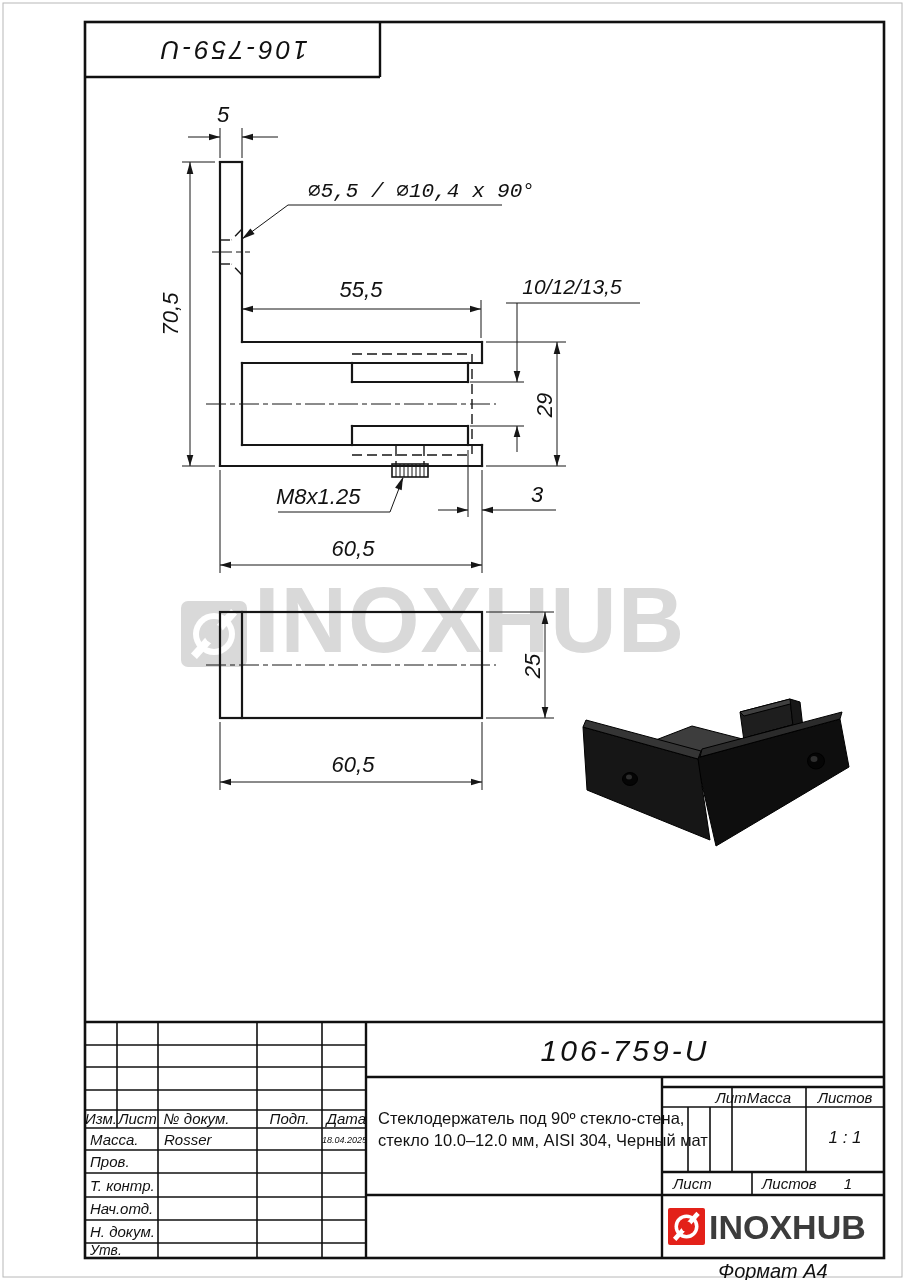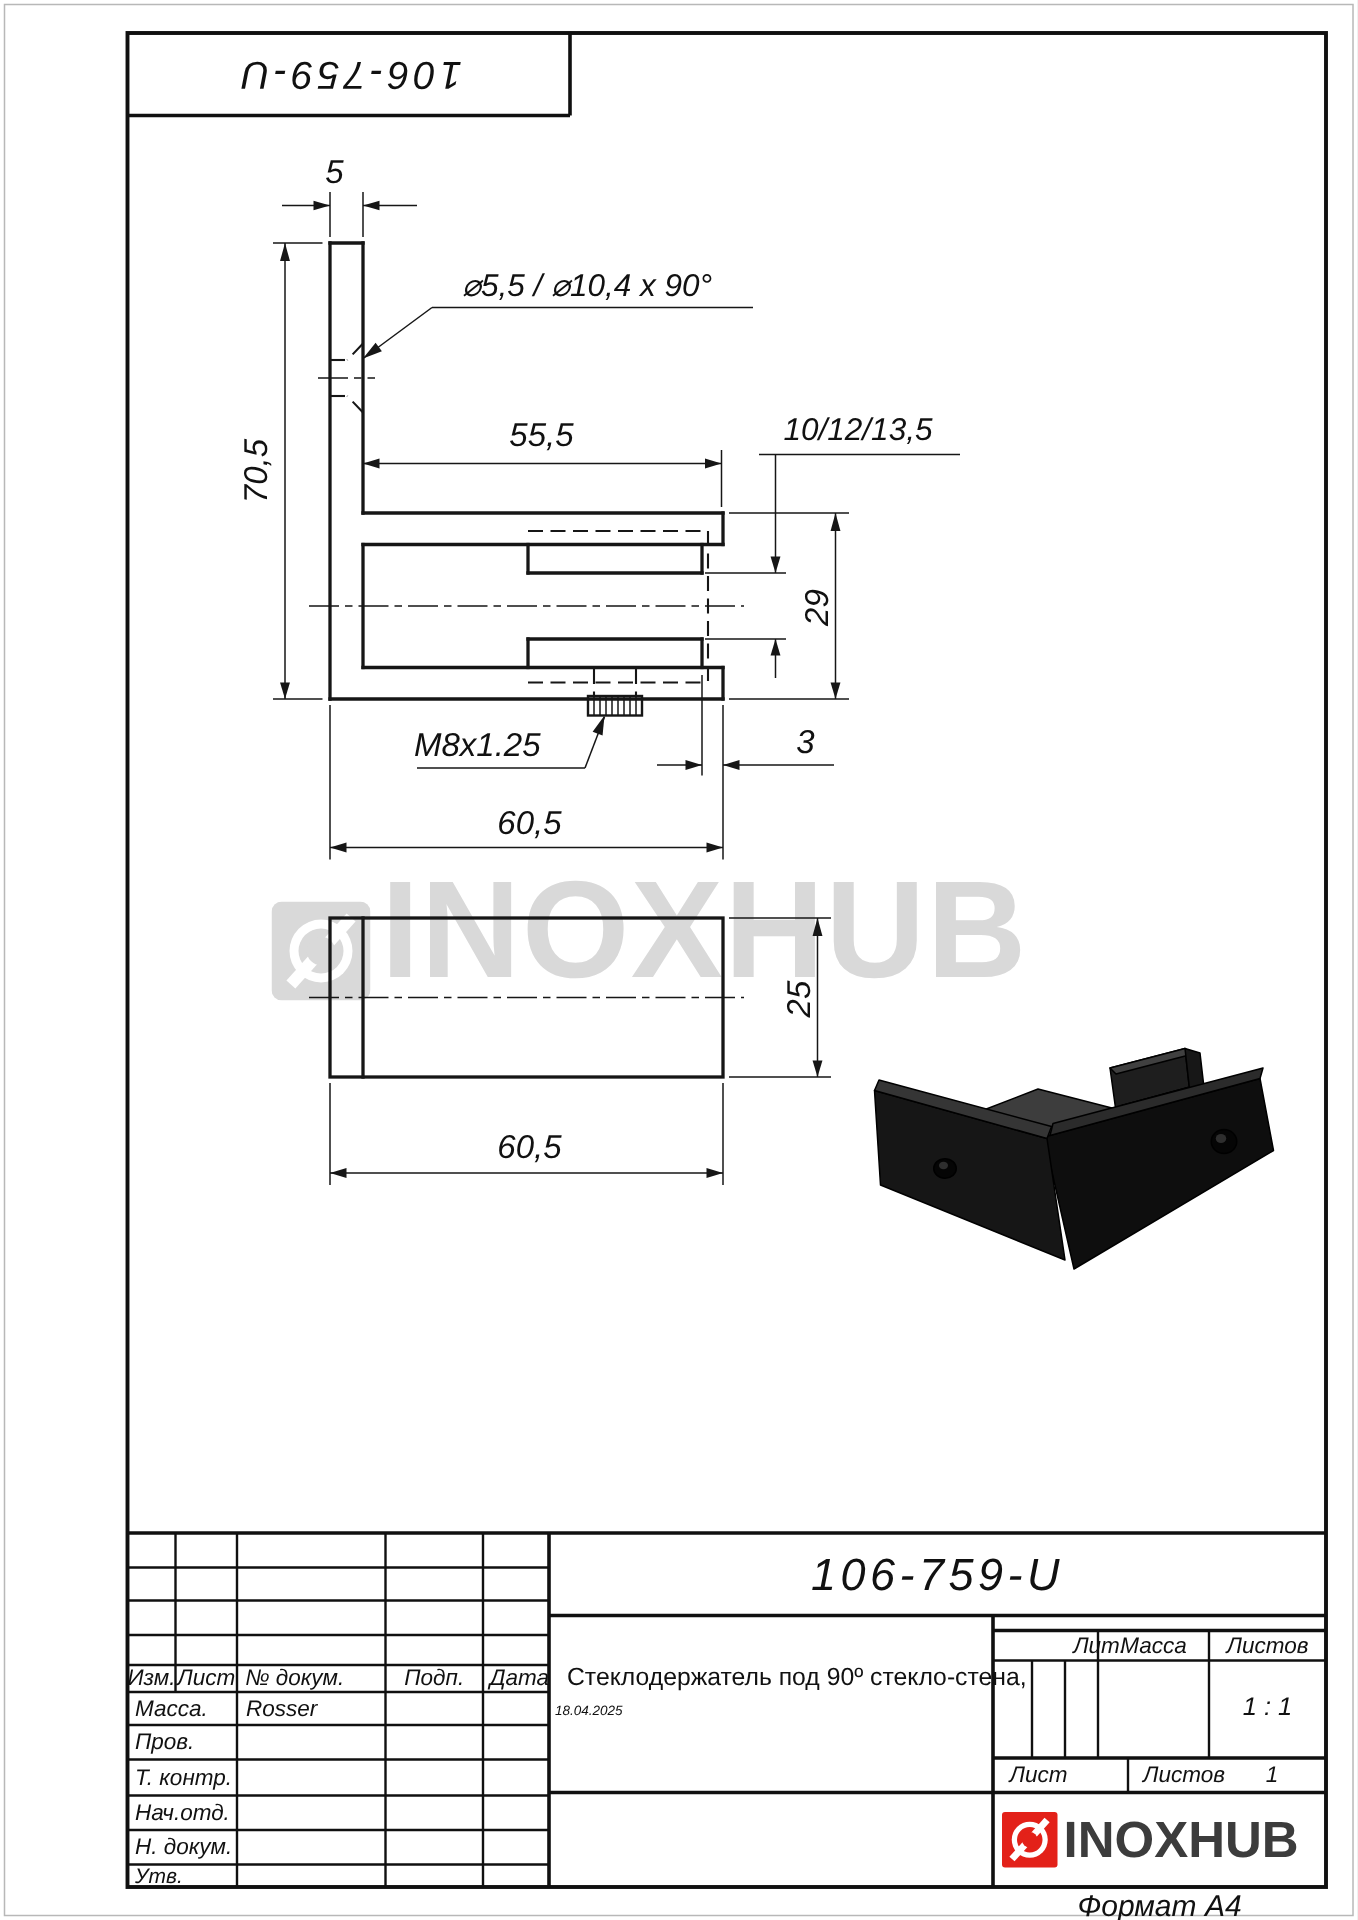--- a/index.html
+++ b/index.html
@@ -222,43 +222,44 @@
       <circle cx="686.5" cy="1226.5" r="5.2" fill="#e32119"></circle>
     </g>
   </svg>
   </div>
 
   <div id="doc-box">
     <span>106-759-U</span>
   </div>
 
   <div class="dim c" style="left:200px;top:102px;width:46px;">5</div>
-  <div class="dim" style="left:308px;top:178px;font-size:21px;">⌀5,5 / ⌀10,4 x 90°</div>
+  <div class="dim" style="left:308px;top:178px;font-size:21px;font-family:Liberation Mono, monospace;">⌀5,5 / ⌀10,4 x 90°</div>
   <div class="dim c" style="left:311px;top:277px;width:100px;">55,5</div>
   <div class="dim c" style="left:506px;top:275px;width:132px;font-size:21px;">10/12/13,5</div>
   <div class="dim c rot" style="left:136px;top:301px;width:70px;">70,5</div>
   <div class="dim c rot" style="left:510px;top:392px;width:70px;">29</div>
   <div class="dim" style="left:276px;top:484px;">M8x1.25</div>
   <div class="dim c" style="left:522px;top:482px;width:30px;">3</div>
   <div class="dim c" style="left:303px;top:536px;width:100px;">60,5</div>
   <div class="dim c rot" style="left:498px;top:653px;width:70px;">25</div>
   <div class="dim c" style="left:303px;top:752px;width:100px;">60,5</div>
 
   <div id="tb-docnum">106-759-U</div>
   <div class="desc" style="top:1109px;">Стеклодержатель под 90º стекло-стена,</div>
+  <div class="desc" style="top:1131px;">стекло 10.0–12.0 мм, AISI 304, Черный мат</div>
 
   <div class="tb tbc" style="left:85px;top:1110px;width:32px;">Изм.</div>
   <div class="tb tbc" style="left:117px;top:1110px;width:41px;">Лист</div>
   <div class="tb tbc" style="left:158px;top:1110px;width:77px;">№ докум.</div>
   <div class="tb tbc" style="left:257px;top:1110px;width:65px;">Подп.</div>
   <div class="tb tbc" style="left:322px;top:1110px;width:44px;text-align:right;">Дата</div>
 
   <div class="tb" style="left:90px;top:1131px;">Масса.</div>
   <div class="tb" style="left:164px;top:1131px;">Rosser</div>
-  <div class="smalldate" style="left:322px;top:1135px;width:44px;text-align:center;padding-left:48px;">18.04.2025</div>
+  <div class="smalldate" style="left:322px;top:1135px;width:44px;text-align:center;">18.04.2025</div>
   <div class="tb" style="left:90px;top:1153px;">Пров.</div>
   <div class="tb" style="left:90px;top:1177px;">Т. контр.</div>
   <div class="tb" style="left:90px;top:1200px;">Нач.отд.</div>
   <div class="tb" style="left:90px;top:1223px;">Н. докум.</div>
   <div class="tb" style="left:90px;top:1242px;font-size:14px;">Утв.</div>
 
   <div class="tb tbc" style="left:662px;top:1089px;width:70px;padding-left:36px;">Лит.</div>
   <div class="tb tbc" style="left:732px;top:1089px;width:74px;">Масса</div>
   <div class="tb tbc" style="left:806px;top:1089px;width:78px;">Листов</div>
   <div class="tb tbc" style="left:806px;top:1128px;width:78px;font-size:17px;">1 : 1</div>

